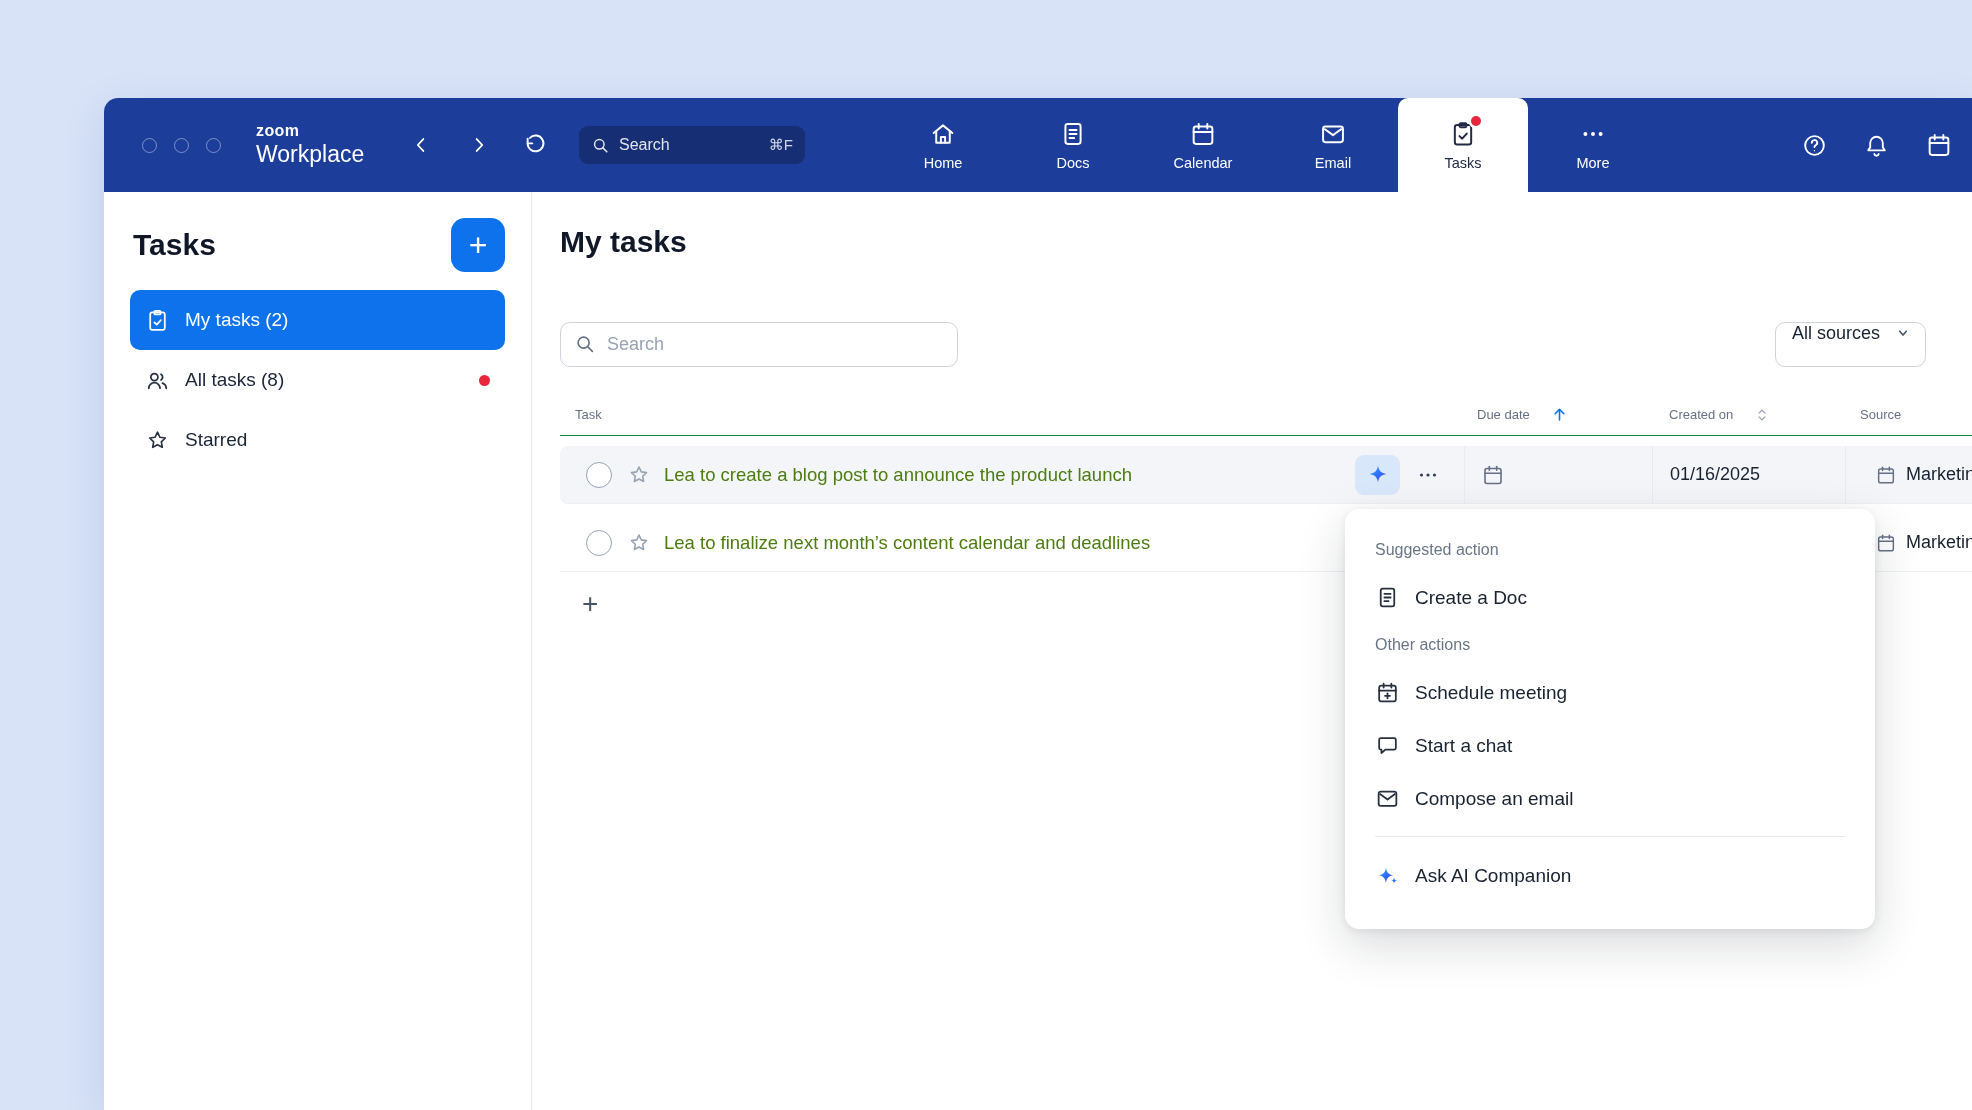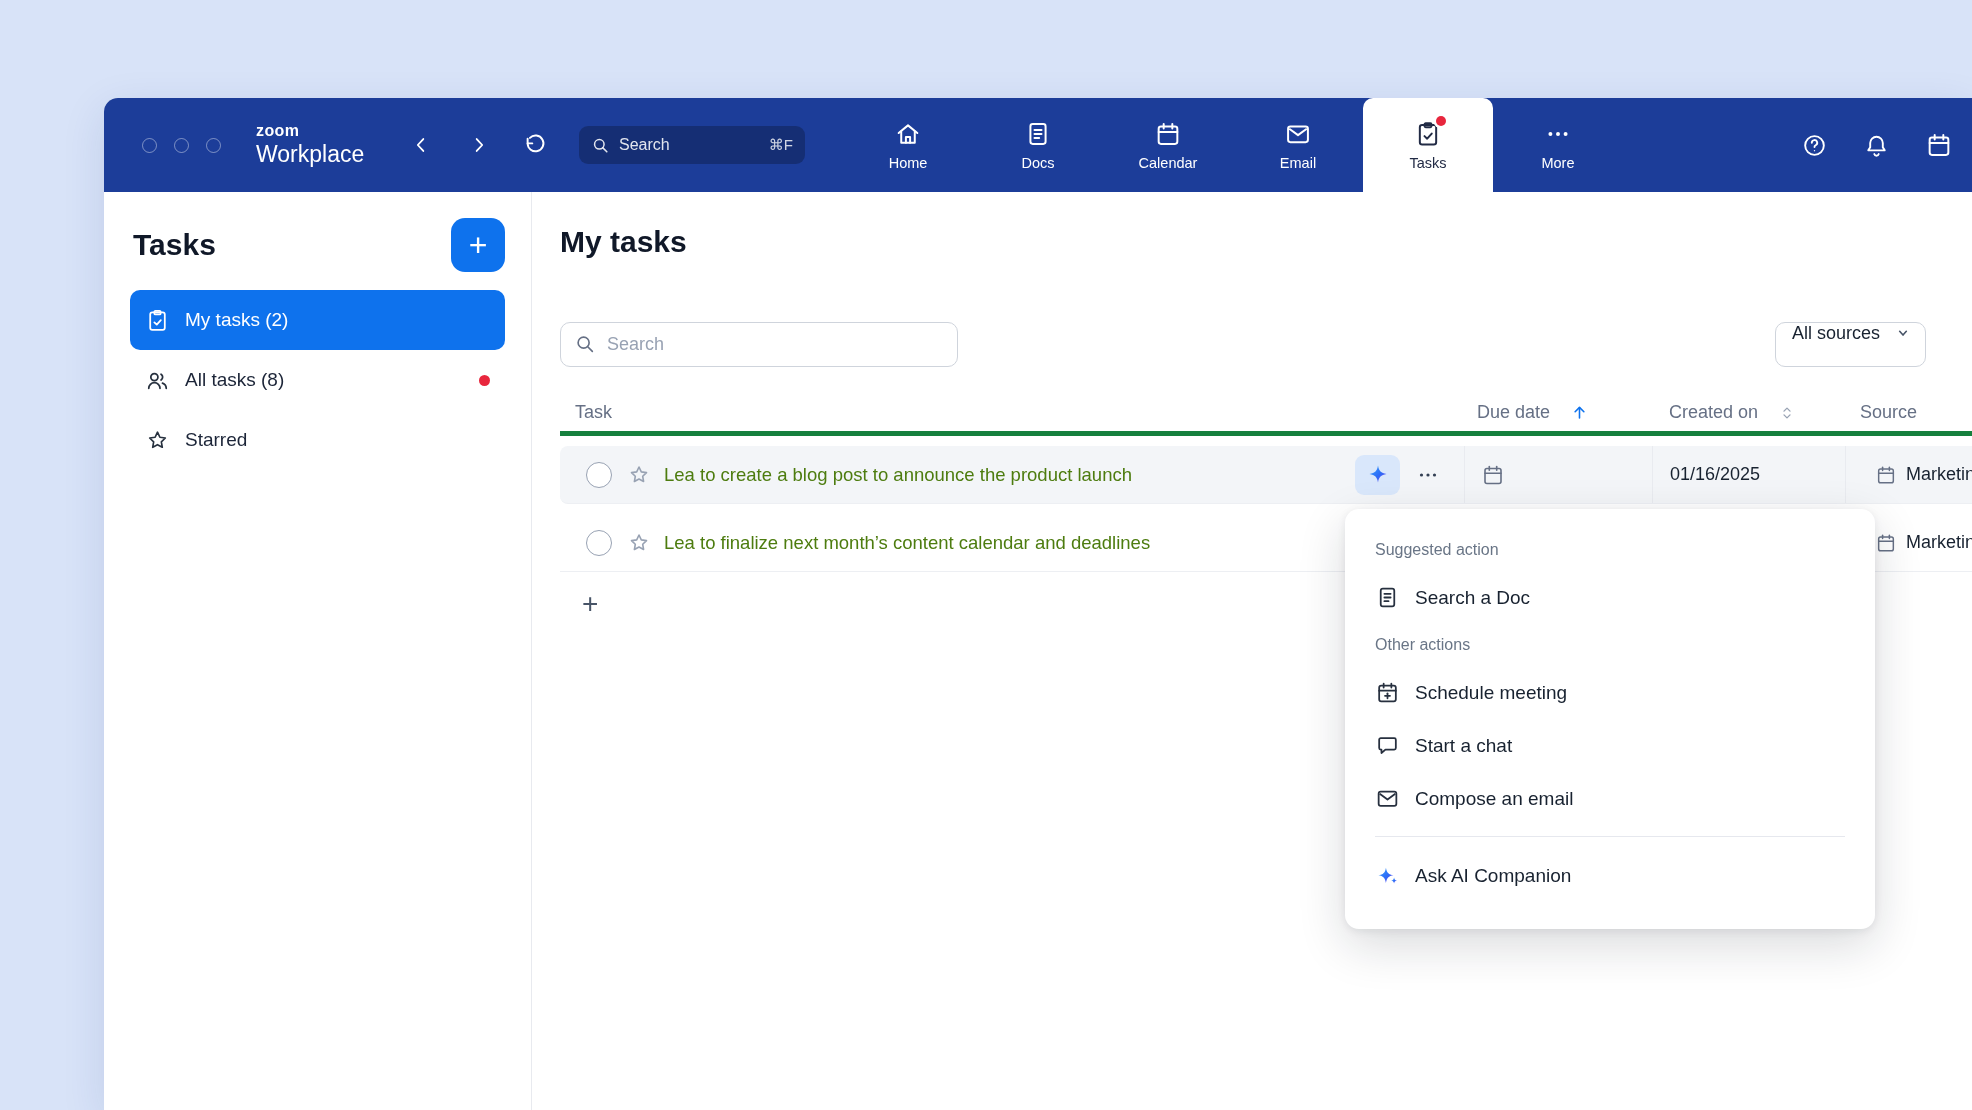--- a/index.html
+++ b/index.html
@@ -29,21 +29,21 @@
   .logo .w { font-size: 23px; font-weight: 400; line-height: 1.25; }
   .tb-btn { position: absolute; top: 30px; width: 34px; height: 34px; display: flex; align-items: center; justify-content: center; color: #fff; background: none; border: none; cursor: pointer; }
   .tb-back { left: 300px; } .tb-fwd { left: 358px; } .tb-hist { left: 414px; }
   .tb-search {
     position: absolute; left: 475px; top: 28px; width: 226px; height: 38px; border-radius: 9px;
     background: rgba(0,0,0,0.24); display: flex; align-items: center; padding: 0 12px; gap: 9px;
     color: rgba(255,255,255,0.88); font-size: 16px; cursor: text;
   }
   .tb-search .ph { flex: 1; }
   .tb-search .sc { font-size: 15px; color: rgba(255,255,255,0.8); }
-  .tb-nav { position: absolute; left: 739px; top: 0; height: 94px; display: flex; }
+  .tb-nav { position: absolute; left: 774px; top: 0; height: 94px; display: flex; }
   .tb-item { width: 130px; height: 94px; display: flex; flex-direction: column; align-items: center; justify-content: center; gap: 7px; color: #fff; cursor: pointer; }
   .tb-item .ticon { position: relative; width: 28px; height: 28px; }
   .tb-item .tlabel { font-size: 14.5px; }
   .tb-item.active { background: #fff; border-radius: 10px 10px 0 0; color: #222b45; }
   .badge-dot { position: absolute; right: -4px; top: -4px; width: 10px; height: 10px; border-radius: 50%; background: #E8263D; box-shadow: 0 0 0 2.5px #1C3D99; }
   .tb-item.active .badge-dot { box-shadow: 0 0 0 2.5px #fff; }
   .tb-rbtn { position: absolute; top: 29px; width: 36px; height: 36px; display: flex; align-items: center; justify-content: center; color: #fff; background: none; border: none; cursor: pointer; }
   .tb-help { left: 1692px; } .tb-bell { left: 1754px; } .tb-date { left: 1817px; }
 
   
@@ -62,21 +62,21 @@
   .main { position: absolute; left: 428px; top: 94px; right: 0; bottom: 0; background: #fff; }
   .m-title { position: absolute; left: 28px; top: 33px; font-size: 30px; font-weight: bold; color: #101828; }
   .m-search { position: absolute; left: 28px; top: 130px; width: 398px; height: 45px; }
   .m-search input { width: 100%; height: 100%; border: 1px solid #cfd4dc; border-radius: 10px; padding: 0 14px 0 46px; font-size: 18px; color: #101828; font-family: inherit; outline: none; background: #fff; }
   .m-search input::placeholder { color: #98a2b3; }
   .m-search .micon { position: absolute; left: 14px; top: 11px; width: 22px; height: 22px; color: #667085; pointer-events: none; }
   .m-sources { position: absolute; left: 1243px; top: 130px; width: 151px; height: 45px; border: 1px solid #cfd4dc; border-radius: 10px; background: #fff; display: flex; align-items: flex-start; justify-content: space-between; padding: 0 12px 0 16px; font-size: 18px; color: #182230; cursor: pointer; }
   .m-sources .chev { width: 20px; height: 20px; color: #475467; }
 
   .table { position: absolute; left: 28px; right: 0; top: 202px; }
-  .thead { display: grid; grid-template-columns: 904px 188px 193px 1fr; height: 42px; border-bottom: 5px solid #15803d; align-items: center; color: #667085; font-size: 18px; }
+  .thead { display: grid; grid-template-columns: 904px 188px 193px 1fr; height: 42px; border-bottom: 1px solid #15803d; align-items: center; color: #667085; font-size: 13px; }
   .th { display: flex; align-items: center; gap: 20px; height: 100%; }
   .th-task { padding-left: 15px; } .th-due { padding-left: 13px; }
   .th-created { padding-left: 17px; } .th-source { padding-left: 15px; }
   .sort-up { width: 19px; height: 19px; color: #0E72ED; }
   .sort-both { width: 18px; height: 18px; color: #98a2b3; }
 
   .trow { display: grid; grid-template-columns: 904px 188px 193px 1fr; height: 58px; margin-top: 10px; border-bottom: 1px solid #edeff3; }
   .trow.hovered { background: #f3f5f8; border-radius: 8px 0 0 8px; }
   .cell { display: flex; align-items: center; }
   .cell-due, .cell-created, .cell-source { border-left: 1px solid #e9ebf0; }
@@ -439,21 +439,21 @@
     <div class="menu-head">Suggested action</div>
     <div class="menu-item">
       <span class="micon2">
           <svg width="25" height="25" viewBox="0 0 24 24" fill="none" stroke="currentColor" stroke-width="1.7" stroke-linecap="round">
             <rect x="5.5" y="3.5" width="13" height="17" rx="2"></rect>
             <line x1="9" y1="8.5" x2="15" y2="8.5"></line>
             <line x1="9" y1="12" x2="15" y2="12"></line>
             <line x1="9" y1="15.5" x2="13" y2="15.5"></line>
           </svg>
         </span>
-      <span>Search a Doc</span>
+      <span>Create a Doc</span>
     </div>
     <div class="menu-head">Other actions</div>
     <div class="menu-item">
       <span class="micon2">
           <svg width="25" height="25" viewBox="0 0 24 24" fill="none" stroke="currentColor" stroke-width="1.7" stroke-linecap="round">
             <rect x="4" y="5.5" width="16" height="15" rx="2"></rect>
             <line x1="4" y1="10.2" x2="20" y2="10.2"></line>
             <line x1="8.3" y1="3.5" x2="8.3" y2="7.2"></line>
             <line x1="15.7" y1="3.5" x2="15.7" y2="7.2"></line>
             <line x1="12" y1="12.8" x2="12" y2="17.6"></line>

